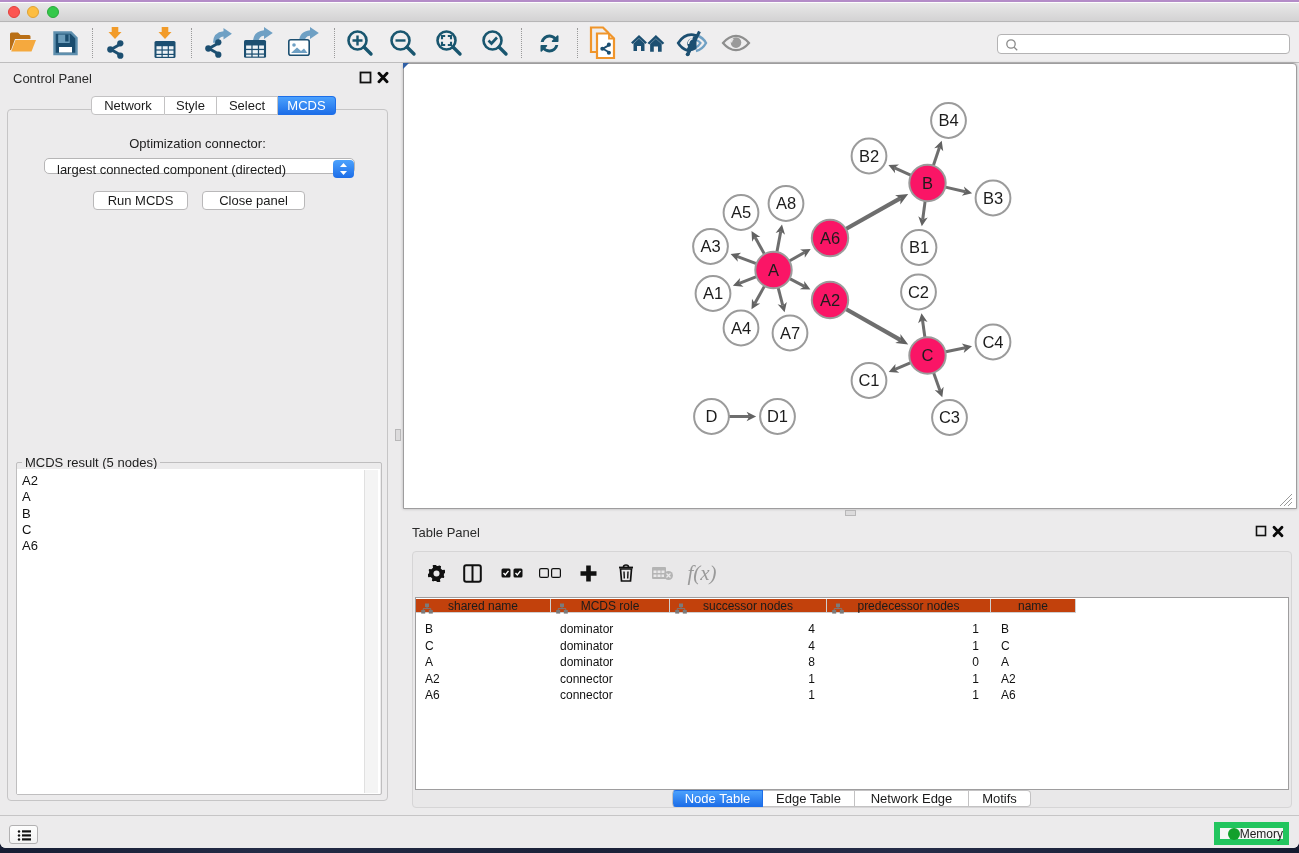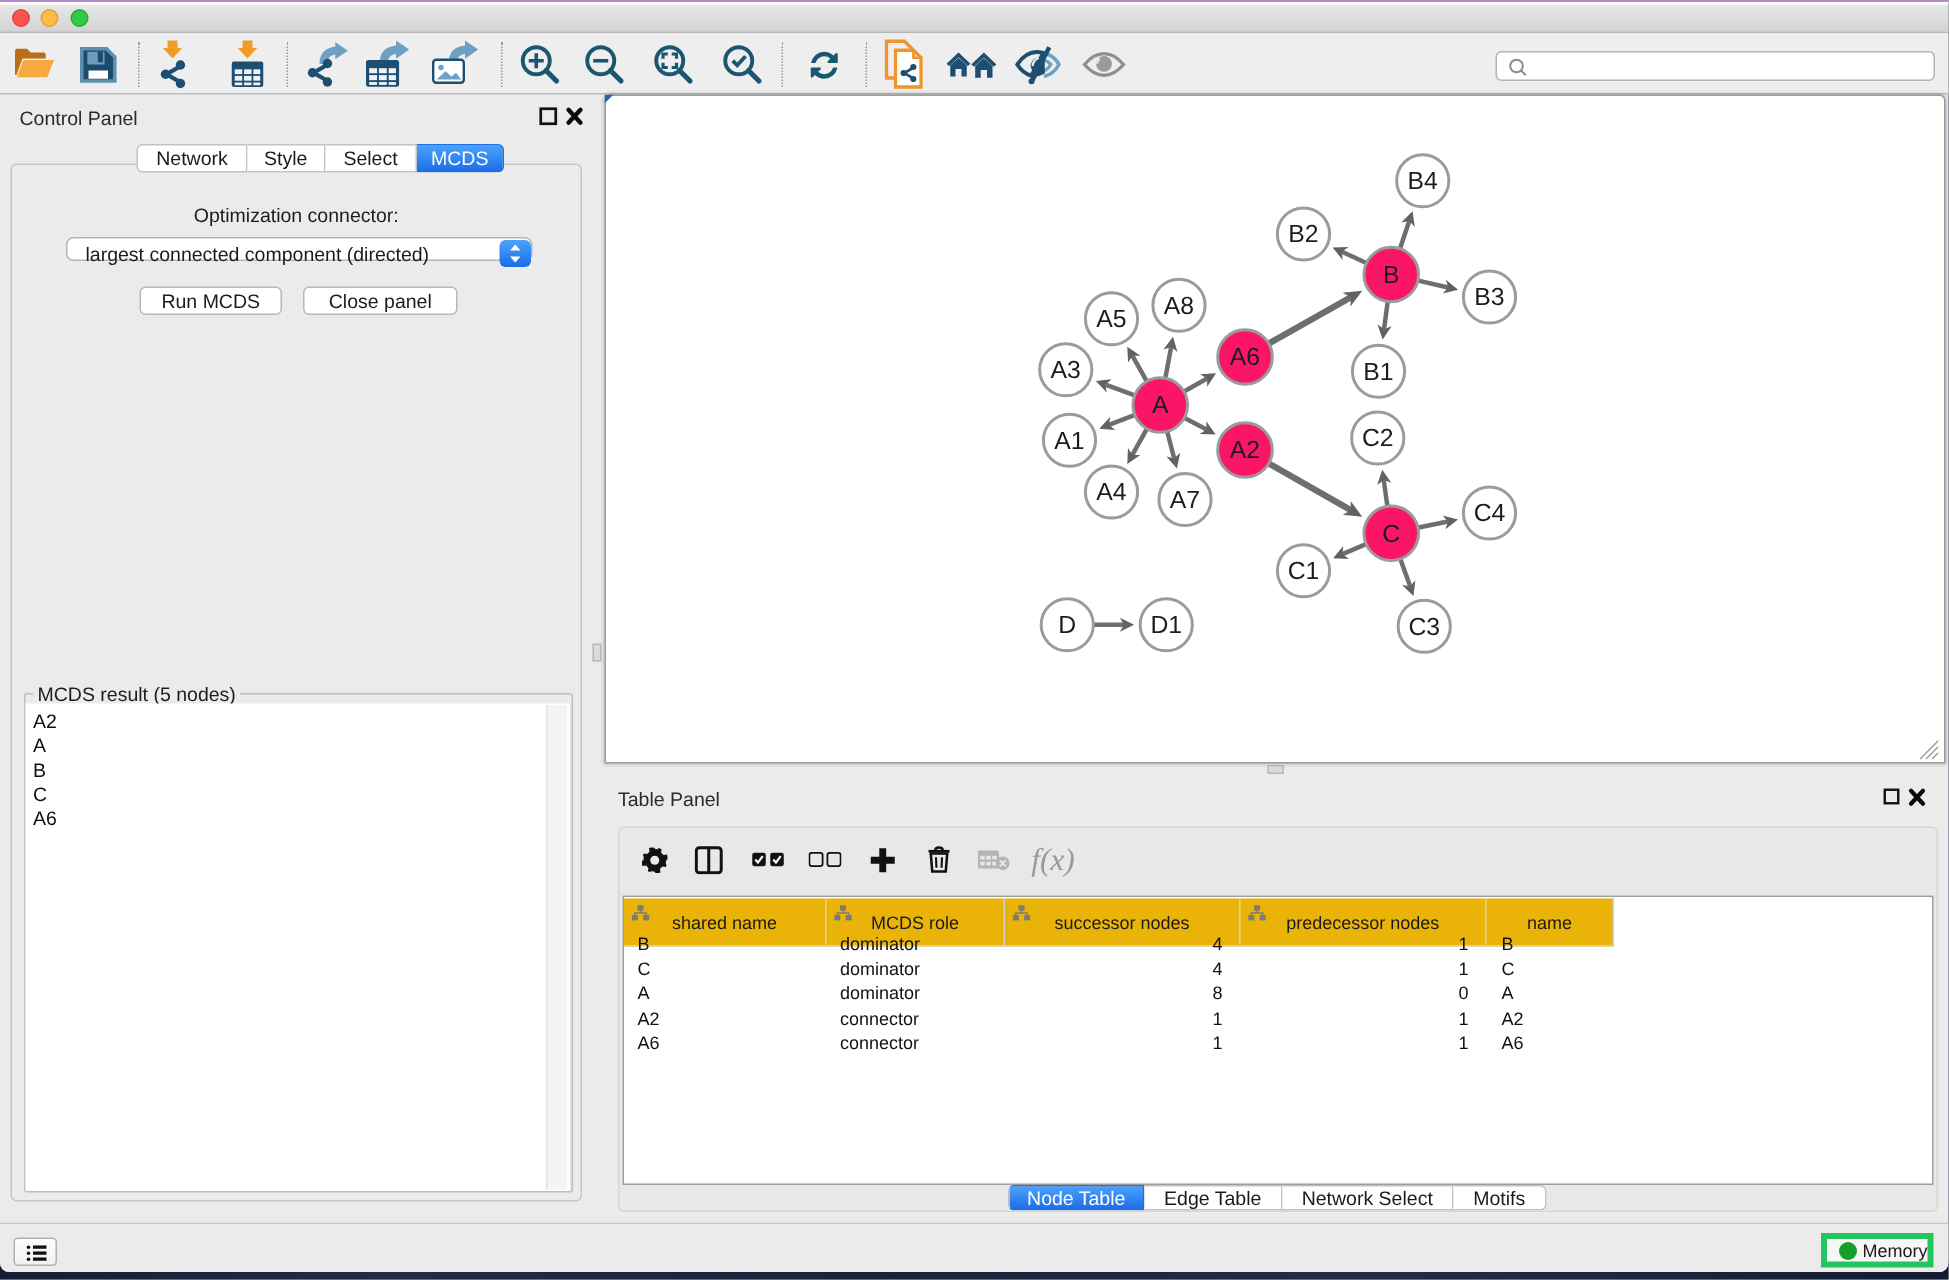--- a/index.html
+++ b/index.html
@@ -43,36 +43,36 @@
  font-size:13px; color:#1b1b1b; display:flex; align-items:center; justify-content:center; }
 
 #grp { left:16px; top:462px; width:366px; height:333px; border:1px solid #bfbebf; border-radius:2px; }
 #grp-label { left:22px; top:455px; font-size:13px; color:#1d1d1d; background:#ecebec; padding:0 3px; }
 #mcds-list { left:17px; top:469px; width:363px; height:325px; background:#fff; }
 #mcds-list .sb { position:absolute; right:2px; top:1px; width:14px; height:323px; background:#f4f4f4; border-left:1px solid #e0e0e0; }
 #mcds-list pre { font-family:"Liberation Sans", sans-serif; font-size:13px; color:#111; line-height:16.3px; padding:4px 0 0 5px; }
 
 #statusbar { left:0; top:815px; width:1299px; height:33px; background:#ecebec; border-top:1px solid #c6c5c6; border-radius:0 0 6px 6px; }
 #sb-btn { left:9px; top:825px; width:29px; height:19px; background:linear-gradient(#fdfdfd,#f2f2f2); border:1px solid #b2b1b2; border-radius:3px; }
-#memory { left:1214px; top:822px; width:75px; height:23px; background:#f7f7f7; border:4px solid #22c55e;
+#memory { left:1214px; top:822px; width:75px; height:23px; background:#f7f7f7; border:6px solid #22c55e;
  font-size:12px; color:#1b1b1b; display:flex; align-items:center; }
 
 #netwin { left:403px; top:63px; width:894px; height:446px; background:#fff;
  border:1px solid #9e9d9e; border-radius:4px 4px 0 0; box-shadow:0 0 3px rgba(0,0,0,0.25); }
 #net-title { position:absolute; left:0; top:0; width:892px; height:22px;
  background:linear-gradient(#ececec,#cfcecf); border-bottom:1px solid #b1b0b1; border-radius:4px 4px 0 0; }
 #net-title .tl { position:absolute; top:5.5px; width:11px; height:11px; border-radius:50%; }
 #net-title .t { position:absolute; top:4px; width:100%; text-align:center; font-size:13px; color:#3a3a3a; letter-spacing:0.4px; }
 #graph { position:absolute; left:0; top:22px; }
 
 #tp-title { left:412px; top:525px; font-size:13px; color:#2a2a2a; }
 #tp-box { left:412px; top:551px; width:880px; height:257px; background:#e9e8e9; border:1px solid #d6d5d6; border-radius:4px; }
 #tp-toolbar { position:absolute; left:0px; top:0px; width:874px; height:44px; }
 #tbl { left:415px; top:597px; width:874px; height:193px; background:#fff; border:1px solid #9e9d9e; }
-.th { position:absolute; top:1px; height:32px; background:#eab308; border-right:1px solid #cfcecf; border-bottom:1px solid #cfcecf;
+.th { position:absolute; top:1px; height:14px; background:#c2410c; border-right:1px solid #cfcecf; border-bottom:1px solid #cfcecf;
  font-size:12px; color:#1b1b1b; display:flex; align-items:center; justify-content:center; }
 .td { position:absolute; font-size:12px; color:#111; height:16.5px; line-height:16.5px; }
 
 #bot-tabs { left:672px; top:790px; }
 #bot-tabs .s { height:17px; }
 .grip { stroke:#9a9a9a; stroke-width:1; }
 </style>
 </head>
 <body>
 <div id="desk" class="abs"></div>
@@ -522,21 +522,21 @@
     <div class="td" style="left:585px;top:72.5px;">A2</div>
     <div class="td" style="left:9px;top:89.0px;">A6</div>
     <div class="td" style="left:144px;top:89.0px;">connector</div>
     <div class="td" style="left:254px;top:89.0px;width:145px;text-align:right;">1</div>
     <div class="td" style="left:411px;top:89.0px;width:152px;text-align:right;">1</div>
     <div class="td" style="left:585px;top:89.0px;">A6</div>
 </div>
 <div id="bot-tabs" class="seg abs">
   <div class="s sel" style="width:91px;">Node Table</div>
   <div class="s" style="width:92px;">Edge Table</div>
-  <div class="s" style="width:114px;">Network Select</div>
+  <div class="s" style="width:114px;">Network Edge</div>
   <div class="s" style="width:62px;">Motifs</div>
 </div>
 <div id="statusbar" class="abs"></div>
 <div id="sb-btn" class="abs">
   <svg width="29" height="19" viewBox="0 0 29 19">
       <g fill="#111">
         <circle cx="9" cy="5.5" r="1.2"></circle>
         <rect x="12" y="4.3" width="9" height="2.2"></rect>
         <circle cx="9" cy="9.5" r="1.2"></circle>
         <rect x="12" y="8.3" width="9" height="2.2"></rect>

